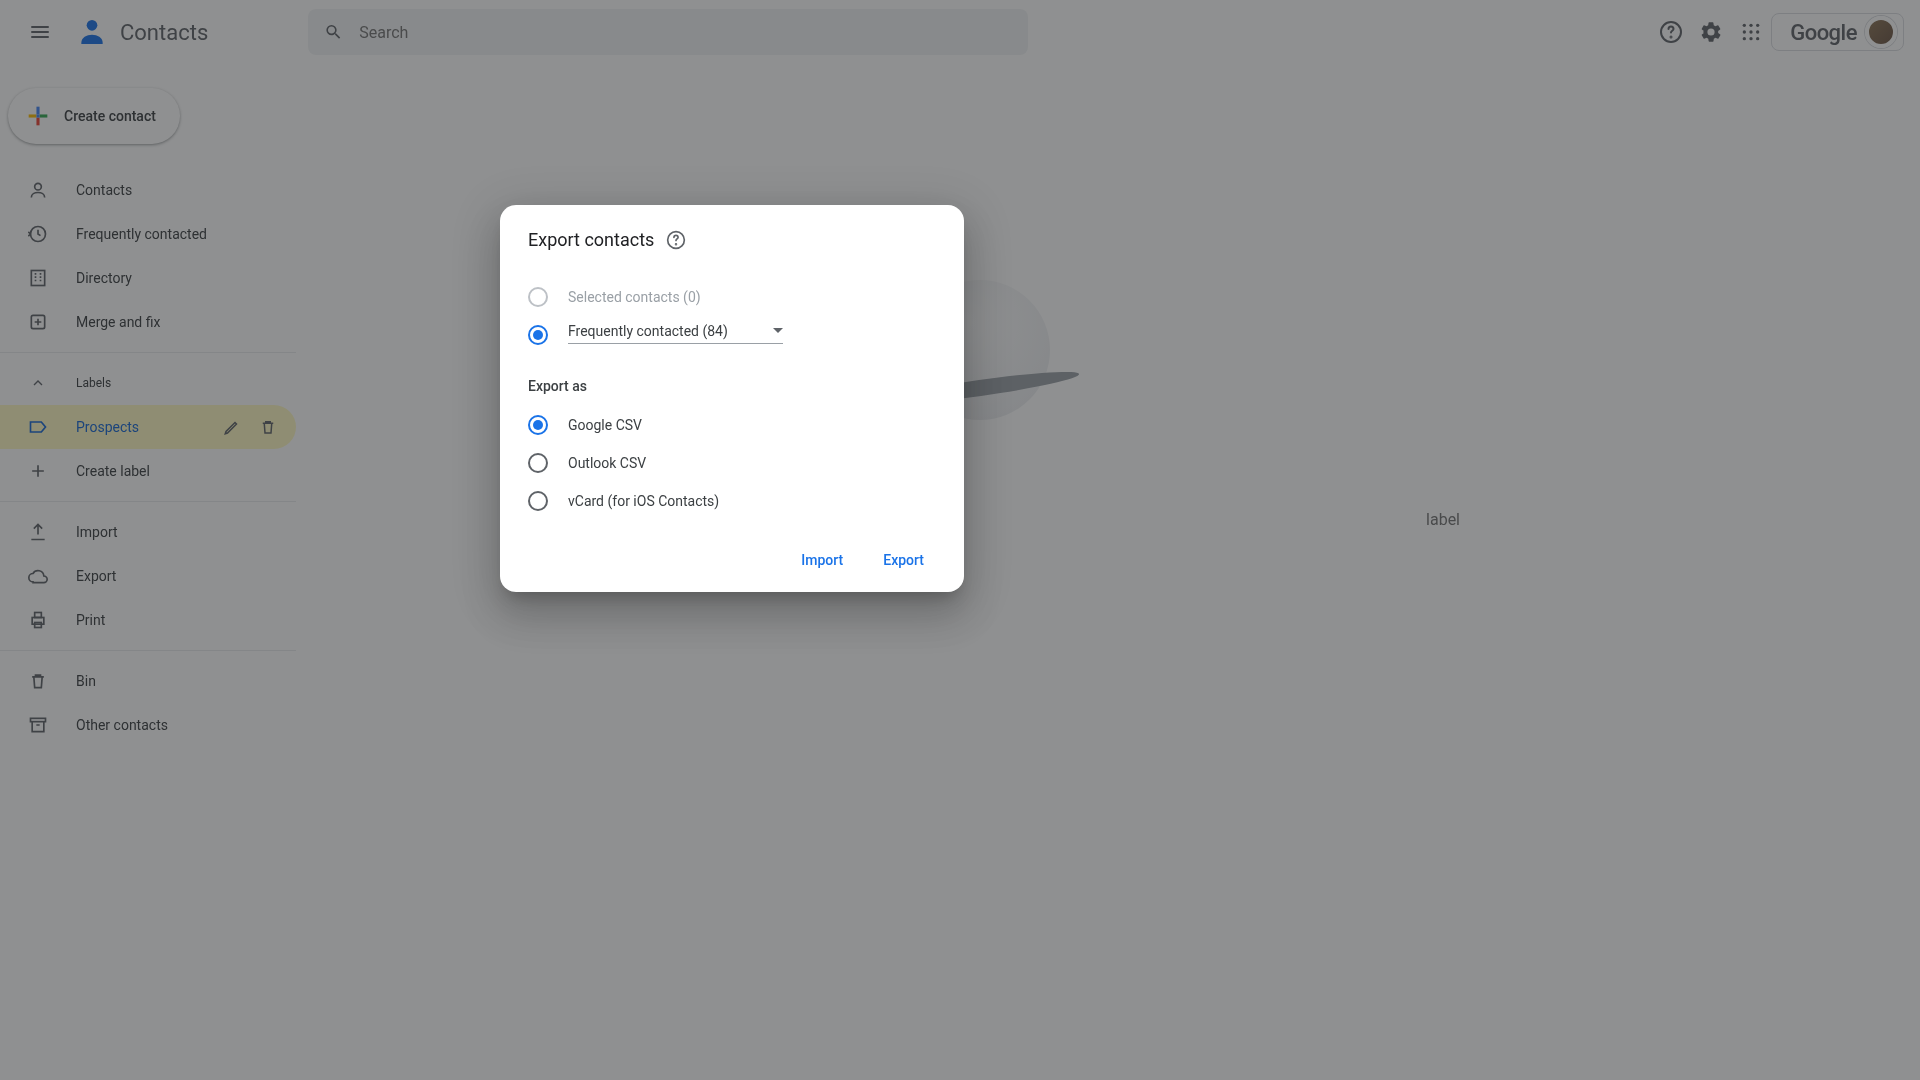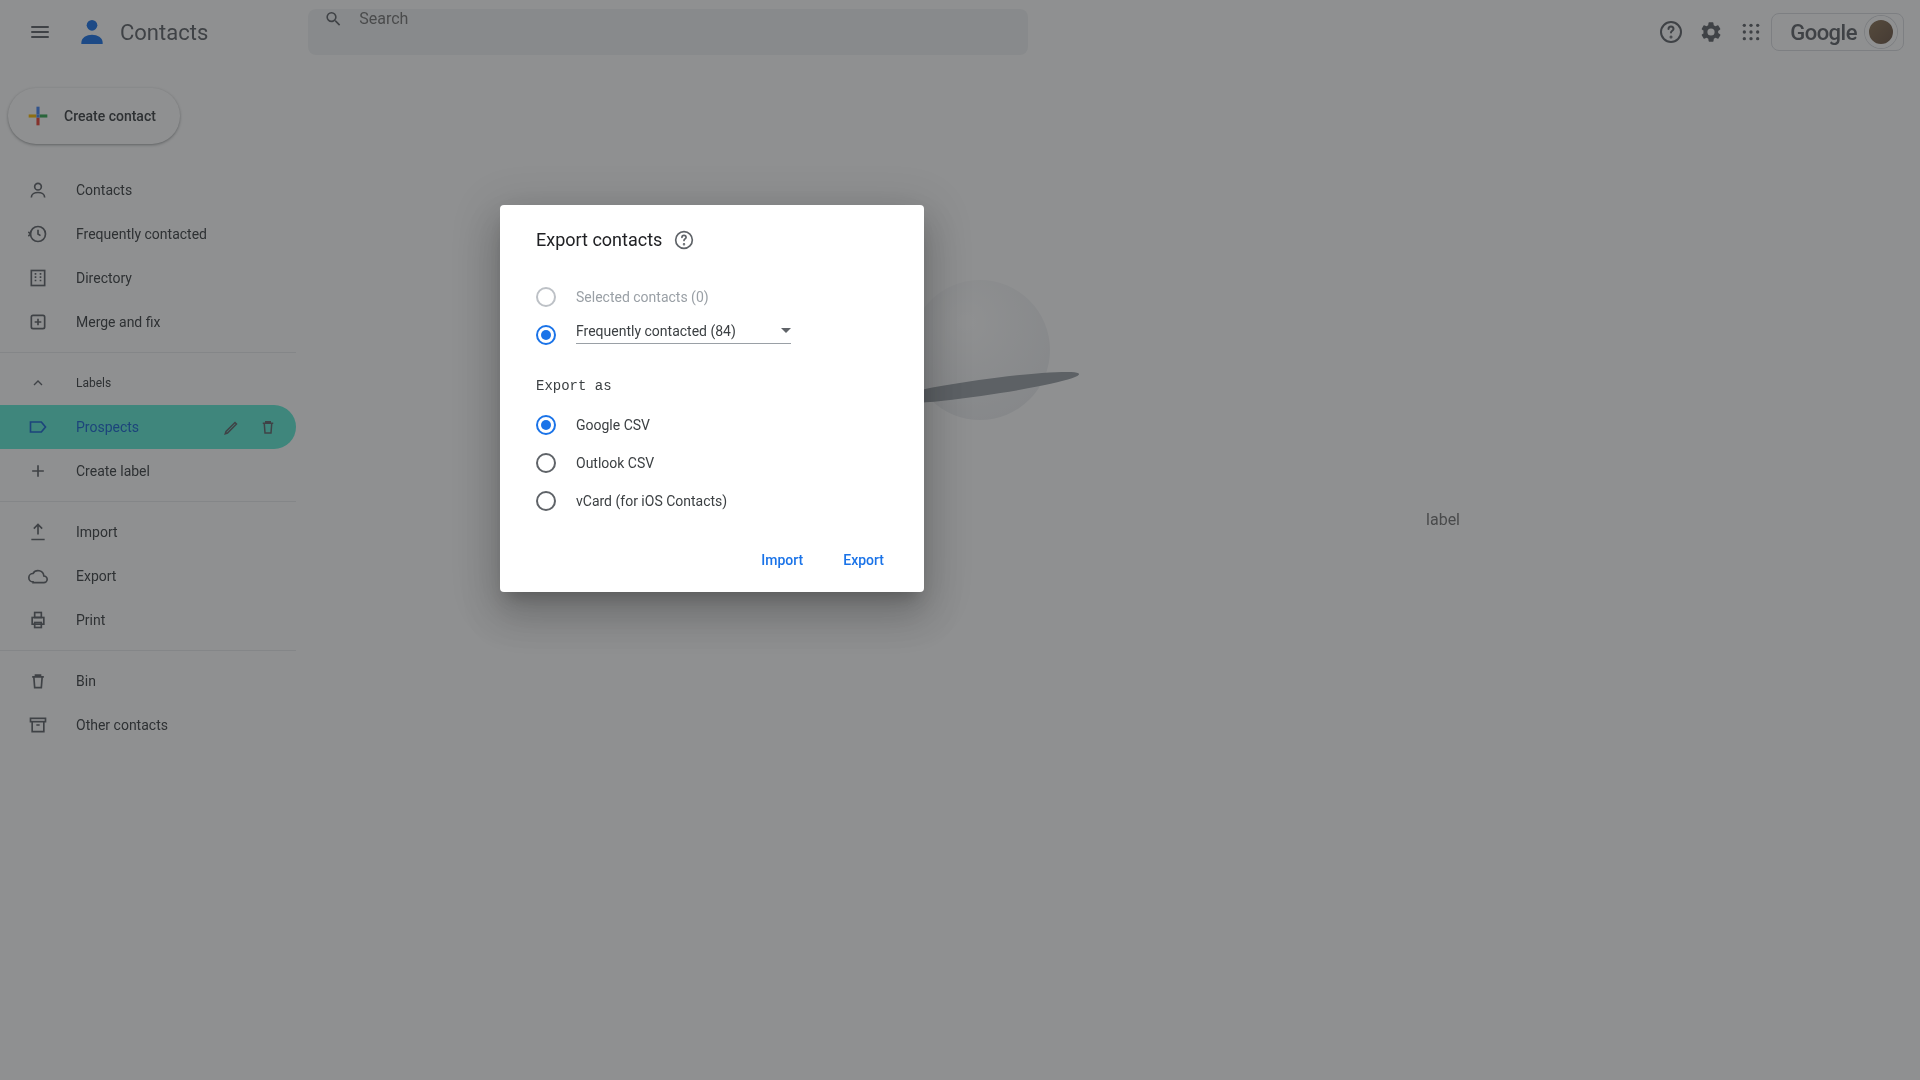--- a/index.html
+++ b/index.html
@@ -6,65 +6,65 @@
 body { width: 1920px; height: 1080px; overflow: hidden; background: #fff; position: relative; }
 
 
 .header { height: 64px; display: flex; align-items: center; padding: 0 16px; }
 .menu-btn { width: 48px; height: 48px; border-radius: 50%; display: flex; align-items: center; justify-content: center; cursor: pointer; }
 .hamburger { width: 18px; height: 12px; display: flex; flex-direction: column; justify-content: space-between; }
 .hamburger span { height: 2px; background: #5f6368; border-radius: 1px; }
 .logo-area { display: flex; align-items: center; margin-left: 8px; }
 .logo-icon { width: 40px; height: 40px; display: flex; align-items: center; justify-content: center; }
 .logo-text { font-size: 22px; color: #5f6368; margin-left: 8px; }
-.search-bar { flex: 0 0 720px; height: 46px; background: #f1f3f4; border-radius: 8px; margin-left: 100px; display: flex; align-items: flex-start; padding: 0 16px; }
+.search-bar { flex: 0 0 720px; height: 46px; background: #f1f3f4; border-radius: 8px; margin-left: 100px; display: flex; align-items: center; padding: 0 16px; }
 .search-bar svg { margin-right: 16px; }
 .search-bar input { border: none; background: transparent; font-size: 16px; outline: none; width: 100%; color: #5f6368; }
 .header-right { margin-left: auto; display: flex; align-items: center; gap: 0; }
 .icon-btn { width: 40px; height: 40px; border-radius: 50%; display: flex; align-items: center; justify-content: center; cursor: pointer; }
 .google-logo { font-size: 22px; color: #5f6368; margin: 0 8px; font-weight: 500; letter-spacing: -0.5px;}
 .avatar { width: 32px; height: 32px; border-radius: 50%; background: linear-gradient(135deg, #8b7355, #6b5444); border: 4px solid #fff; box-shadow: 0 0 0 1px #dadce0; }
 .account-wrap { display:flex; align-items:center; padding: 2px 6px 2px 10px; border:1px solid #dadce0; border-radius: 8px;}
 
 
 .sidebar { position: absolute; left: 0; top: 64px; width: 296px; height: calc(100% - 64px); padding-top: 24px; }
 .create-btn { margin-left: 8px; height: 56px; padding: 0 24px 0 16px; border-radius: 28px; box-shadow: 0 1px 2px rgba(60,64,67,.3), 0 1px 3px 1px rgba(60,64,67,.15); display: inline-flex; align-items: center; background: #fff; cursor: pointer; }
 .create-btn span.lbl { margin-left: 12px; font-size: 14px; color: #3c4043; font-weight: 500; }
 .nav { margin-top: 24px; }
 .nav-item { height: 44px; display: flex; align-items: center; padding-left: 26px; border-radius: 0 22px 22px 0; cursor: pointer; color: #3c4043; font-size: 14px; position: relative;}
 .nav-item .icon { width: 24px; height: 24px; margin-right: 26px; display: flex; align-items: center; justify-content: center; color: #5f6368;}
-.nav-item.active { background: #5eead4; color: #1967d2; }
+.nav-item.active { background: #fef9c3; color: #1967d2; }
 .nav-item.active .icon { color: #1967d2; }
 .nav-item .actions { position:absolute; right: 12px; display:flex; gap:4px;}
 .nav-item .actions .ab { width:32px; height:32px; border-radius:50%; display:flex; align-items:center; justify-content:center;}
 .divider { height: 1px; background: #e8eaed; margin: 8px 0; }
 .labels-header { height: 44px; display: flex; align-items: center; padding-left: 26px; font-size: 12px; color: #3c4043; cursor: pointer;}
 .labels-header .chev { width:24px; margin-right:26px; display:flex; align-items:center; justify-content:center;}
 
 
 .main-hint { position: absolute; right: 460px; top: 510px; font-size: 16px; color: #737373; }
 
 
 .scrim { position: absolute; inset: 0; background: rgba(32,33,36,0.5); }
 
 
-.dialog { position: absolute; left: 500px; top: 205px; width: 424px; background: #fff; border-radius: 4px; box-shadow: 0 11px 15px -7px rgba(0,0,0,.2),0 24px 38px 3px rgba(0,0,0,.14),0 9px 46px 8px rgba(0,0,0,.12); padding: 24px 24px 16px 36px; }
+.dialog { position: absolute; left: 500px; top: 205px; width: 464px; background: #fff; border-radius: 16px; box-shadow: 0 11px 15px -7px rgba(0,0,0,.2),0 24px 38px 3px rgba(0,0,0,.14),0 9px 46px 8px rgba(0,0,0,.12); padding: 24px 24px 16px 28px; }
 .dialog-title { display: flex; align-items: center; margin-bottom: 28px;}
 .dialog-title h2 { font-size: 18px; font-weight: 400; color: #202124; margin-right: 12px; }
 .radio-row { display: flex; align-items: center; height: 38px; cursor: pointer; }
 .radio { width: 20px; height: 20px; border: 2px solid #5f6368; border-radius: 50%; margin-right: 20px; flex-shrink: 0; position: relative;}
 .radio.disabled { border-color: #bdc1c6; }
 .radio.checked { border-color: #1a73e8; }
 .radio.checked::after { content:''; position:absolute; left:3px; top:3px; width:10px; height:10px; border-radius:50%; background:#1a73e8;}
 .radio-label { font-size: 14px; color: #3c4043; }
 .radio-label.disabled { color: #9aa0a6; }
 .dropdown-row { display: flex; align-items: center; border-bottom: 1px solid #9aa0a6; padding-bottom: 4px; margin-left: 40px; margin-top:-4px; width: 215px;}
 .dropdown-row .dd-text { font-size: 14px; color: #3c4043; flex:1;}
 .dropdown-row .dd-arrow { width:0; height:0; border-left:5px solid transparent; border-right:5px solid transparent; border-top:5px solid #5f6368; margin-left: 8px;}
-.section-label { font-size: 14px; font-weight: 500; color: #3c4043; margin-top: 24px; margin-bottom: 12px; font-family: Liberation Mono, monospace;}
+.section-label { font-size: 14px; font-weight: 500; color: #3c4043; margin-top: 24px; margin-bottom: 12px;}
 .dialog-actions { display: flex; justify-content: flex-end; margin-top: 24px; gap: 8px;}
 .text-btn { padding: 8px 16px; font-size: 14px; font-weight: 500; color: #1a73e8; border-radius: 4px; cursor: pointer; }
 
 
 .illus { position:absolute; left: 880px; top: 260px; width: 200px; height: 200px; }
 .illus .globe { width:140px; height:140px; background: radial-gradient(circle at 40% 30%, #fff, #e8eaed); border-radius:50%; position:absolute; left:30px; top:20px;}
 .illus .ring { width:200px; height:16px; background:#9aa0a6; border-radius:50%; position:absolute; top:120px; transform: rotate(-8deg);}
 </style>
 </head>
 <body>

